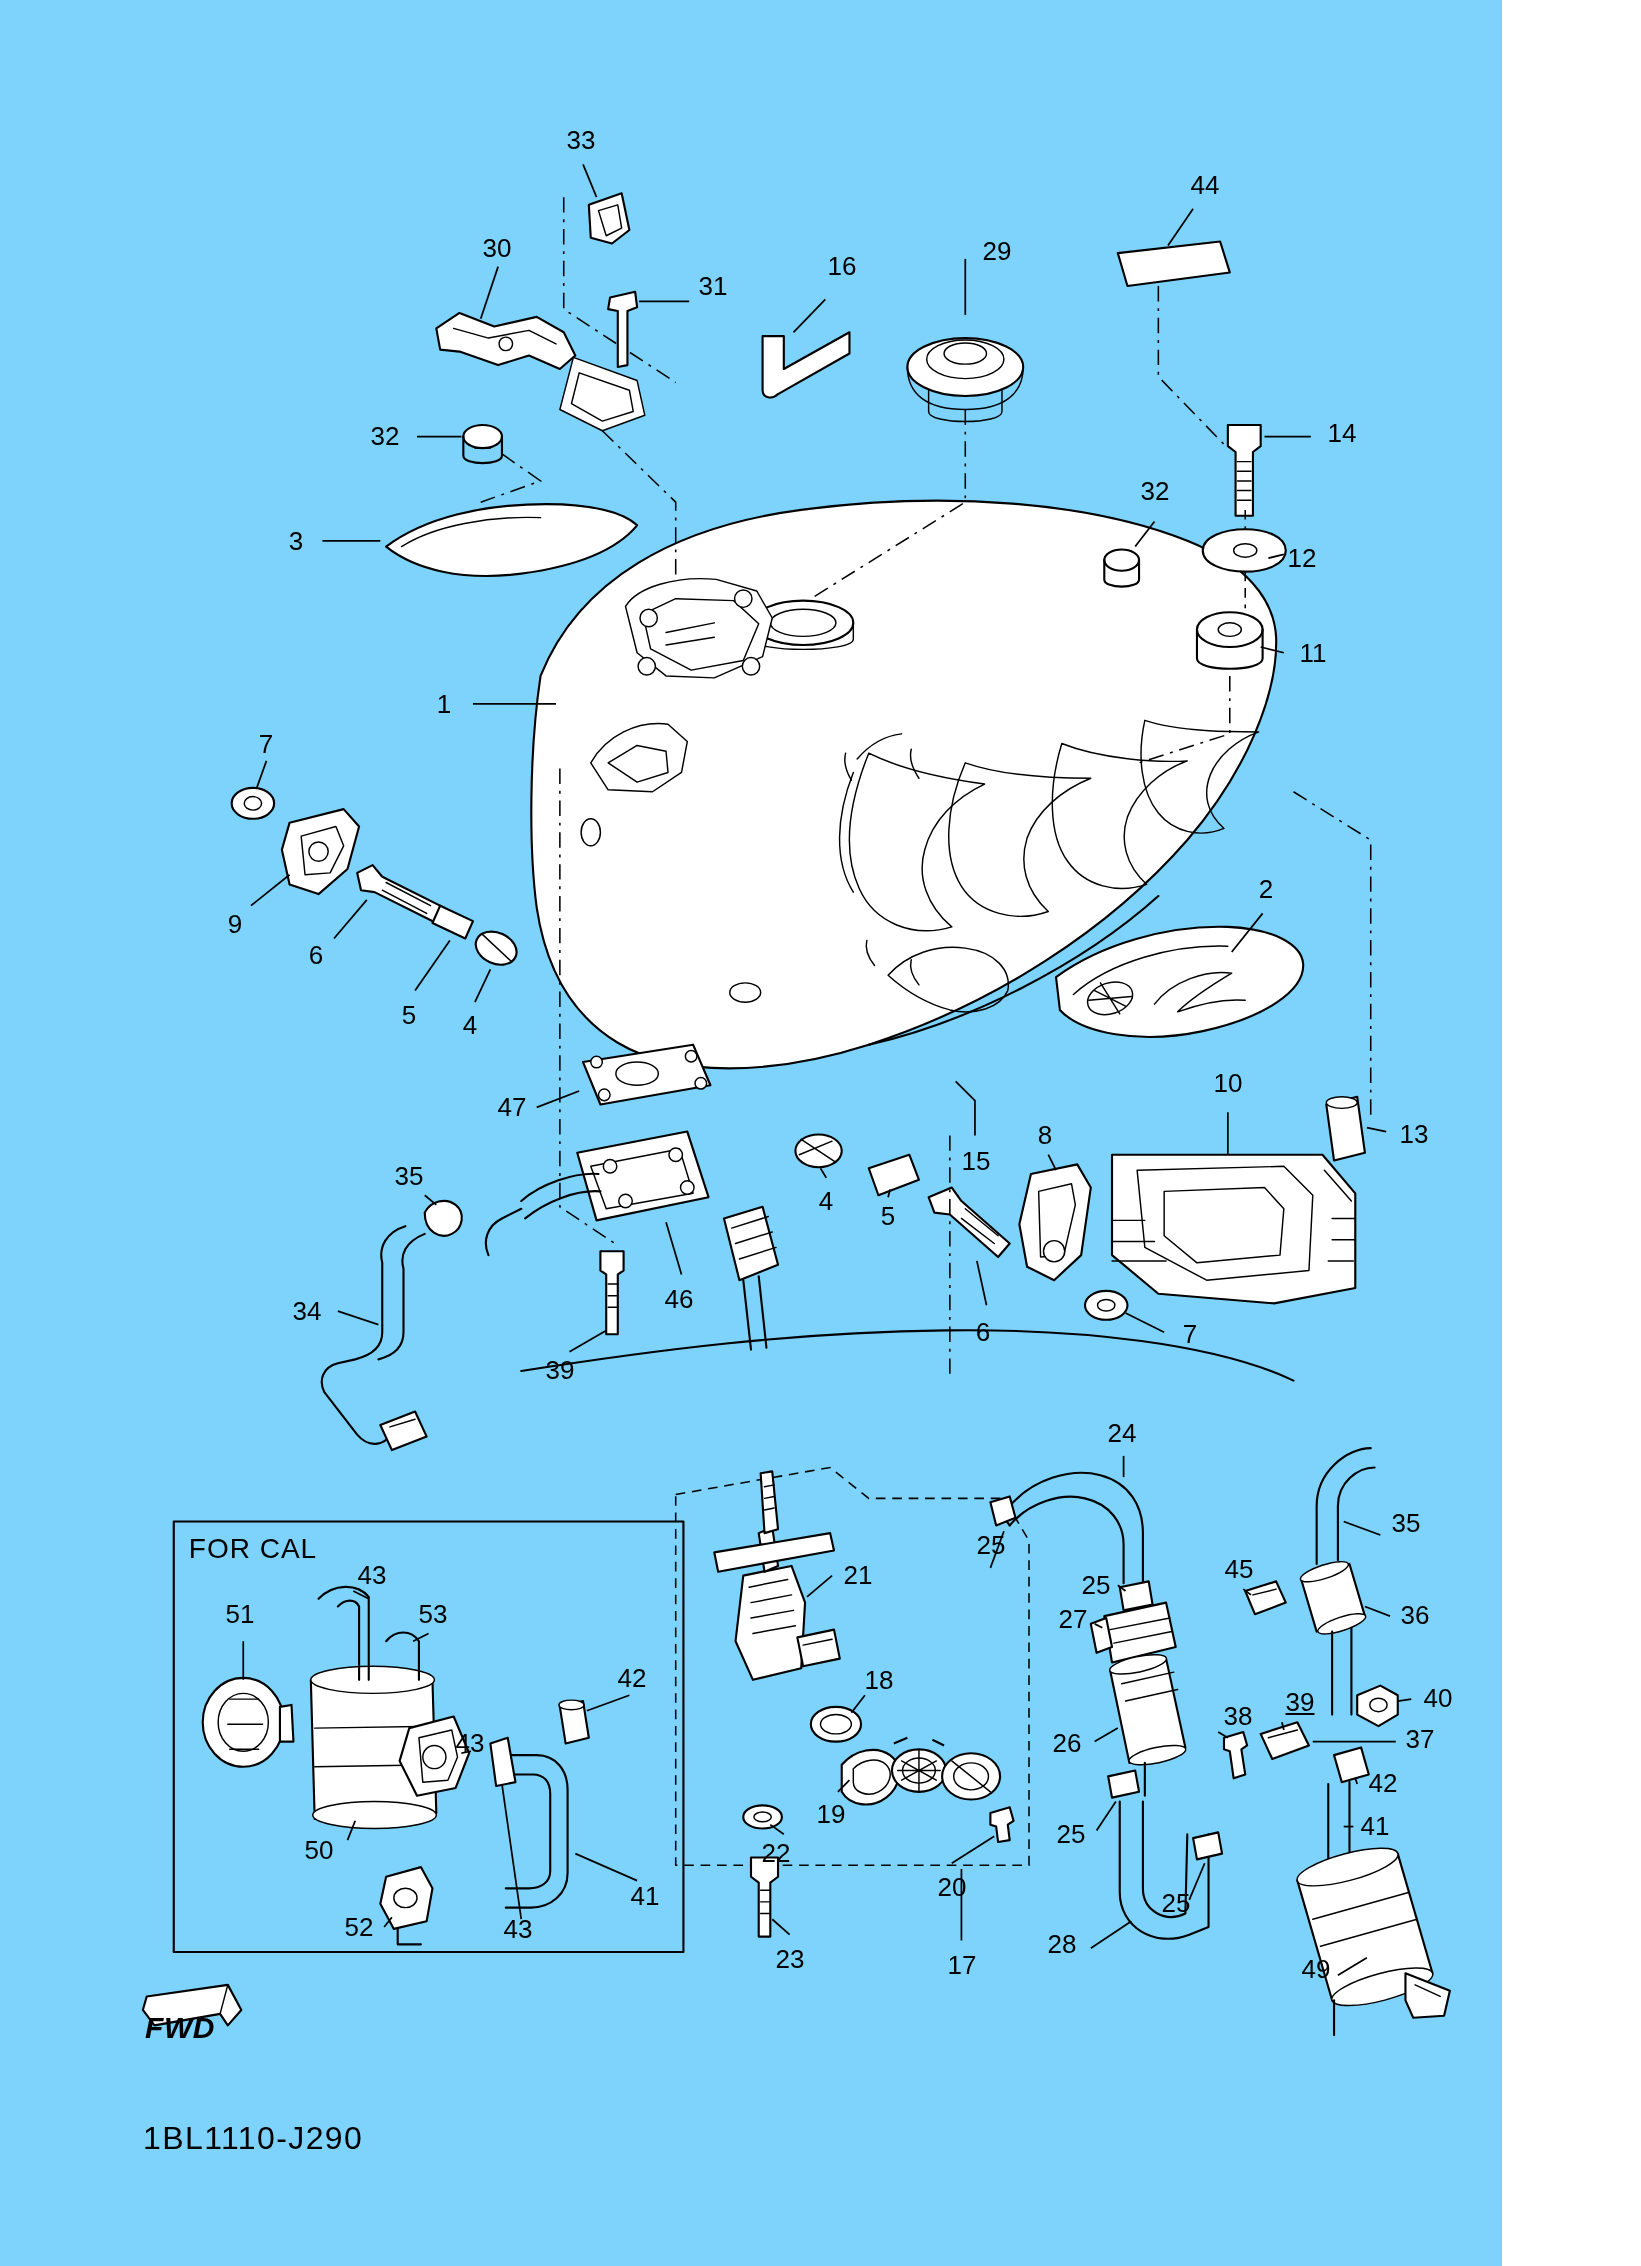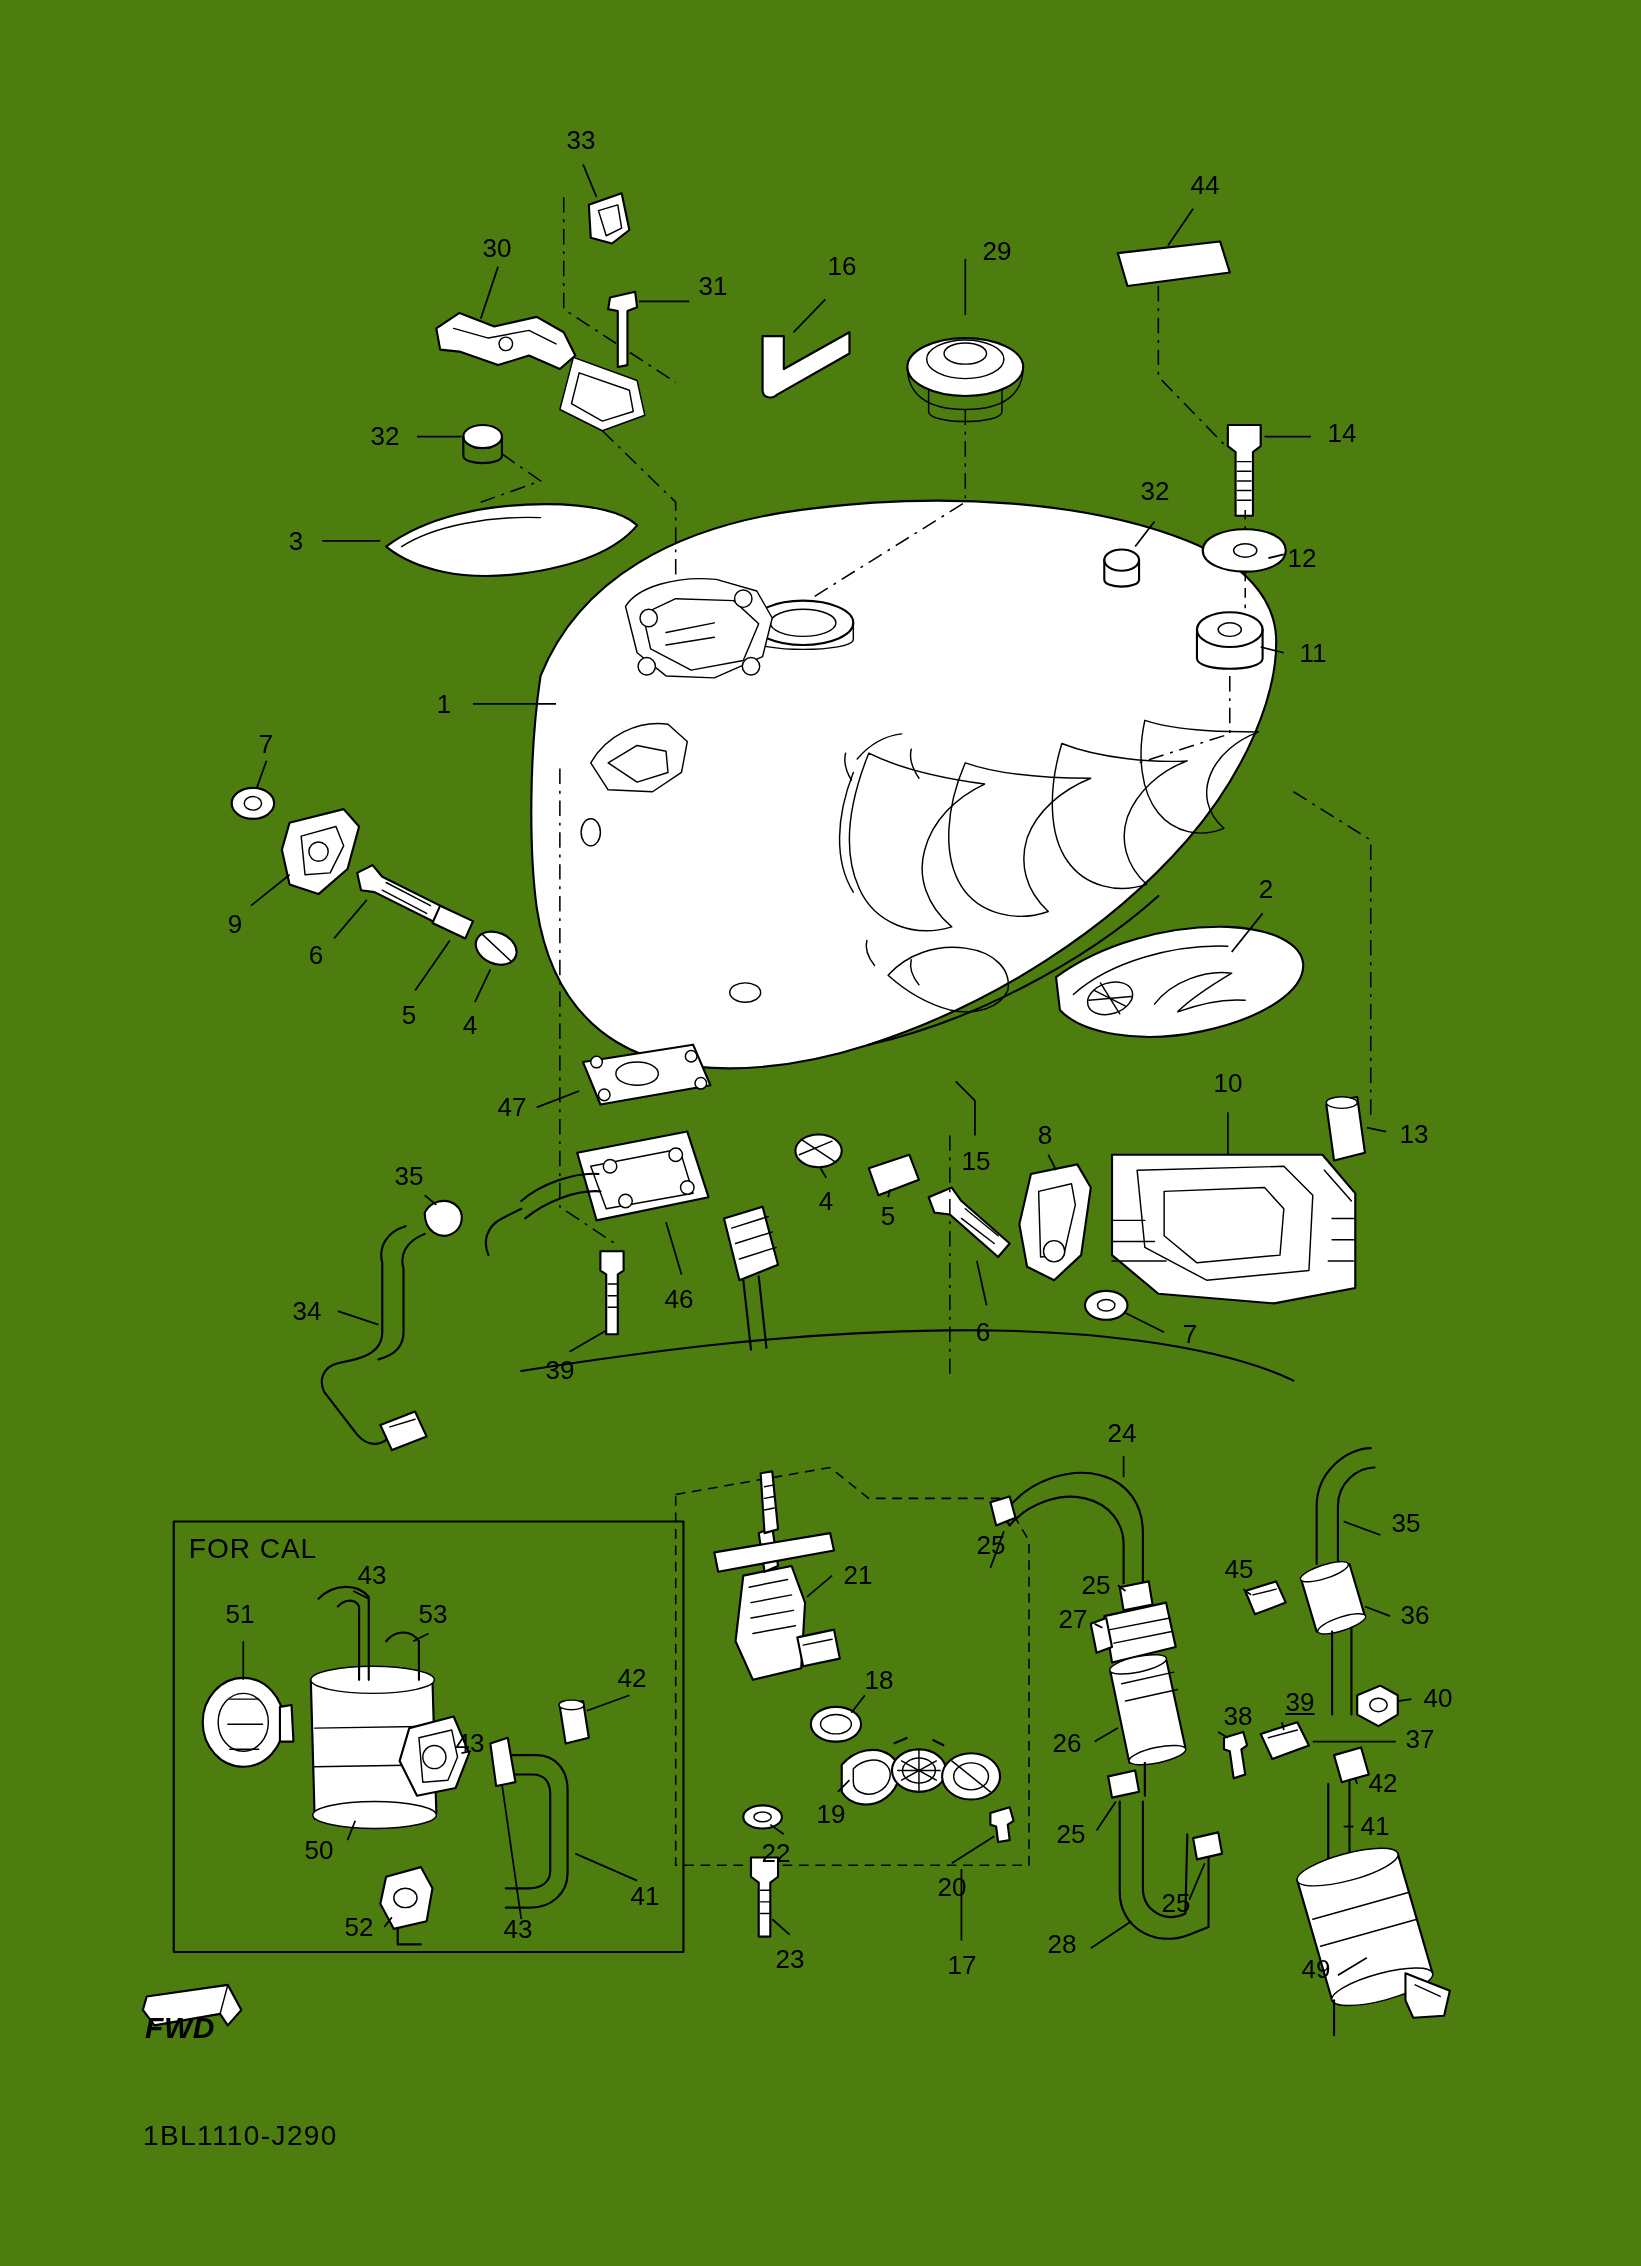--- a/index.html
+++ b/index.html
@@ -6,23 +6,23 @@
     margin: 0;
     padding: 0;
     background: #ffffff;
   }
   body {
     font-family: "Liberation Sans", sans-serif;
     color: #000000;
   }
   #page {
     position: relative;
-    width: 1641px;
+    width: 1502px;
     height: 2266px;
-    background: #4d7c0f;
+    background: #7dd3fc;
     overflow: hidden;
   }
   #artwork {
     position: absolute;
     left: 0;
     top: 0;
     width: 1641px;
     height: 2266px;
   }
   .callout {
@@ -42,21 +42,21 @@
     letter-spacing: 1px;
     color: #000000;
     white-space: nowrap;
     transform: translate(-50%, -50%);
   }
   #diagram-code {
     position: absolute;
     left: 143px;
     top: 2120px;
     font-family: "Liberation Sans", sans-serif;
-    font-size: 28px;
+    font-size: 32px;
     letter-spacing: 1.4px;
     color: #000000;
     white-space: nowrap;
   }
   #fwd-text {
     position: absolute;
     left: 180px;
     top: 2028px;
     font-family: "Liberation Sans", sans-serif;
     font-size: 30px;

